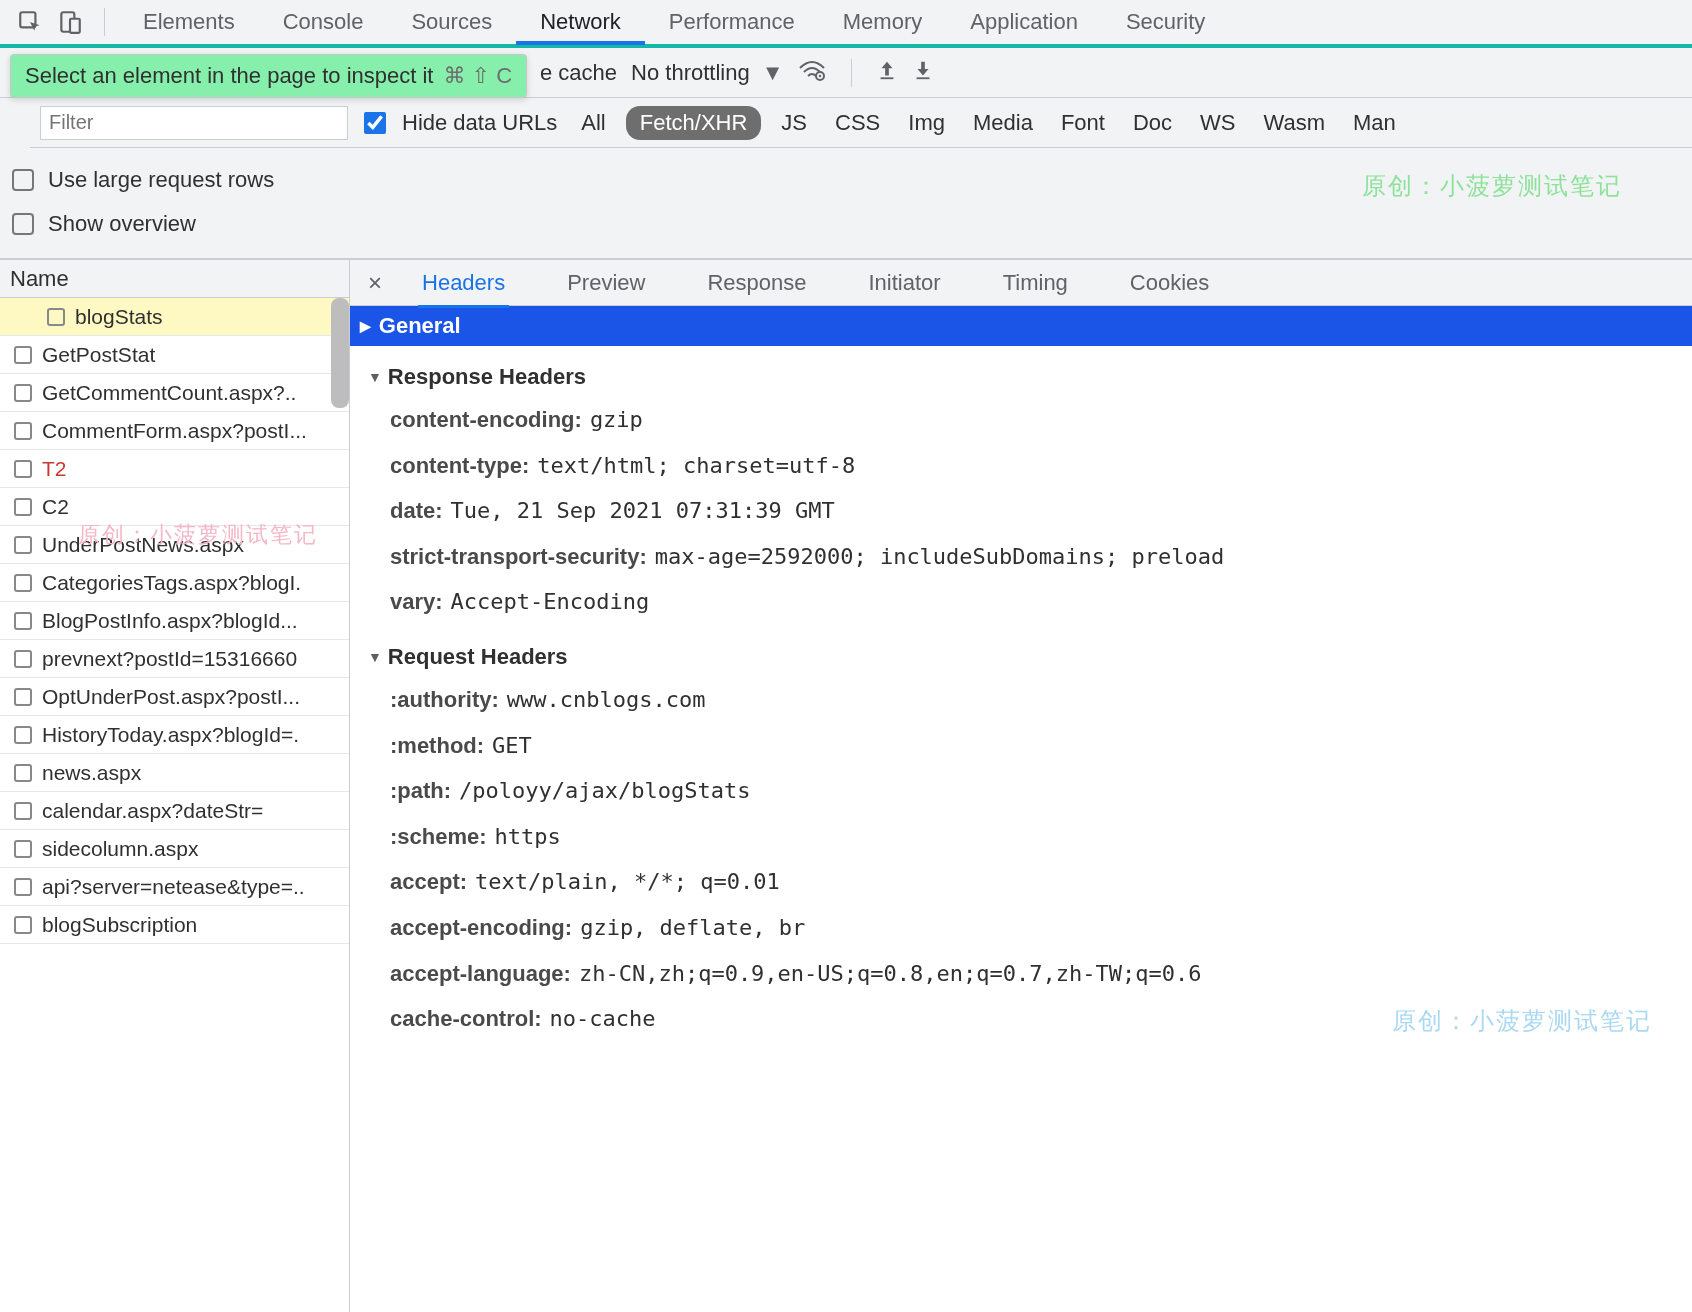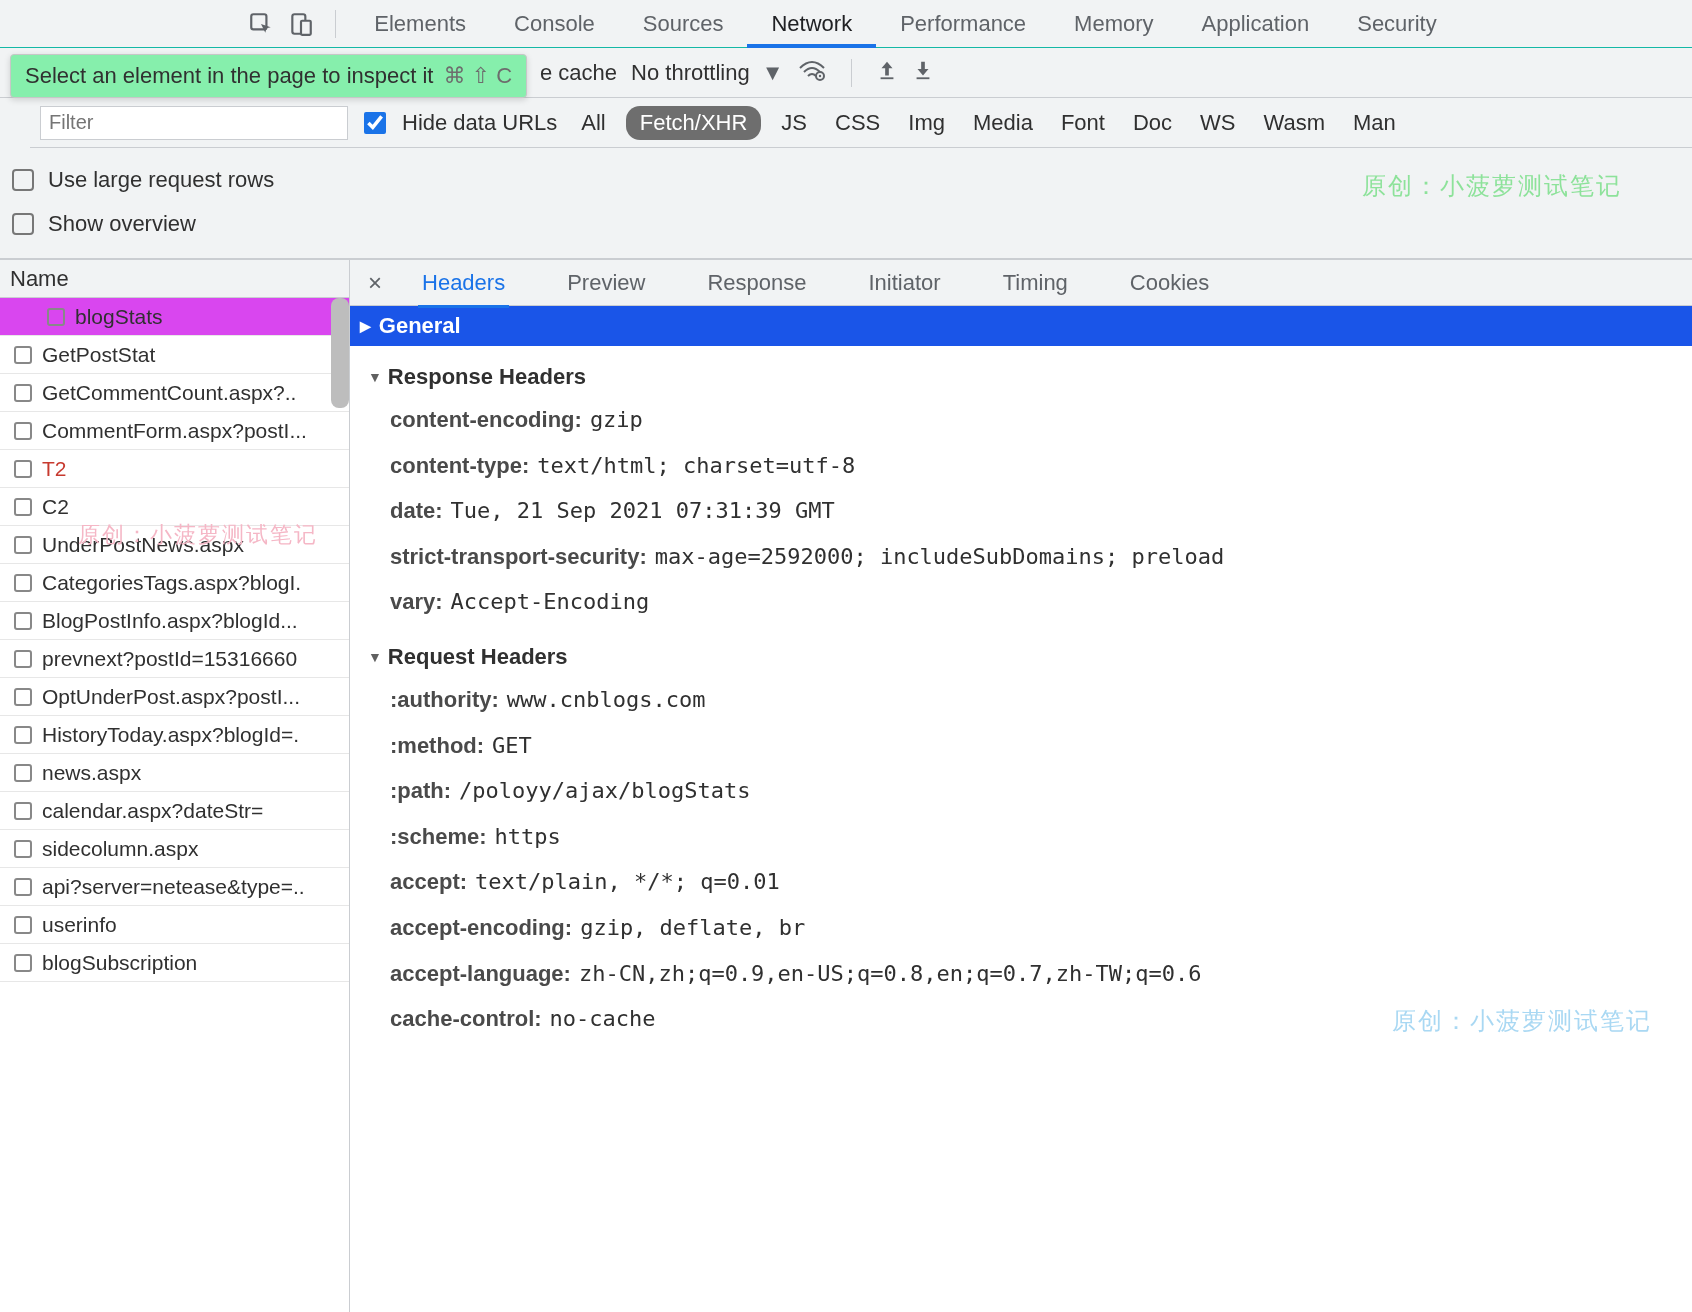--- a/index.html
+++ b/index.html
@@ -12,25 +12,24 @@
     height: 1312px;
     overflow: hidden;
     position: relative;
   }
 
   
   .top-tabs {
     display: flex;
     align-items: center;
     height: 48px;
-    border-bottom: 1px solid #14b8a6;
+    border-bottom: 4px solid #14b8a6;
     background: #f1f3f4;
     padding-left: 10px;
     position: relative;
-    justify-content: center;
   }
   .top-tabs .icon-btn {
     width: 40px; height: 40px;
     display: flex; align-items: center; justify-content: center;
     color: #5f6368;
   }
   .top-tabs .vsep {
     width: 1px; height: 28px; background: #cacdd1; margin: 0 14px;
   }
   .top-tabs .tab {
@@ -168,21 +167,21 @@
   }
   .req-row {
     display:flex; align-items:center; gap:10px;
     height:38px;
     padding-left:14px;
     border-bottom:1px solid #e7e7e7;
     font-size:21px;
     white-space:nowrap;
     overflow:hidden;
   }
-  .req-row.selected { background:#d946ef;padding-left:47px; }
+  .req-row.selected { background:#fef9c3;padding-left:47px; }
   .req-row.error { color:#c73a2f; }
   .req-row .rc {
     width:18px;height:18px;border:2px solid #888;border-radius:3px;
     flex:0 0 18px;
   }
   .scrollbar-thumb {
     position:absolute; right:0; top:0; width:18px; height:110px;
     background:#bdbdbd; border-radius:8px;
   }
   .watermark2 {
@@ -414,24 +413,20 @@
         <div class="req-row">
           <span class="rc"></span>
           <span>sidecolumn.aspx</span>
         </div>
         <div class="req-row">
           <span class="rc"></span>
           <span>api?server=netease&amp;type=..</span>
         </div>
         <div class="req-row">
           <span class="rc"></span>
-          <span>userinfo</span>
-        </div>
-        <div class="req-row">
-          <span class="rc"></span>
           <span>blogSubscription</span>
         </div>
       </div>
   </div>
 
   <div class="right-pane">
     <div class="detail-tabs">
       <span class="close">×</span>
       <div id="detail-tabs-holder" style="display:flex;gap:62px">
           <span class="dtab active">Headers</span>

